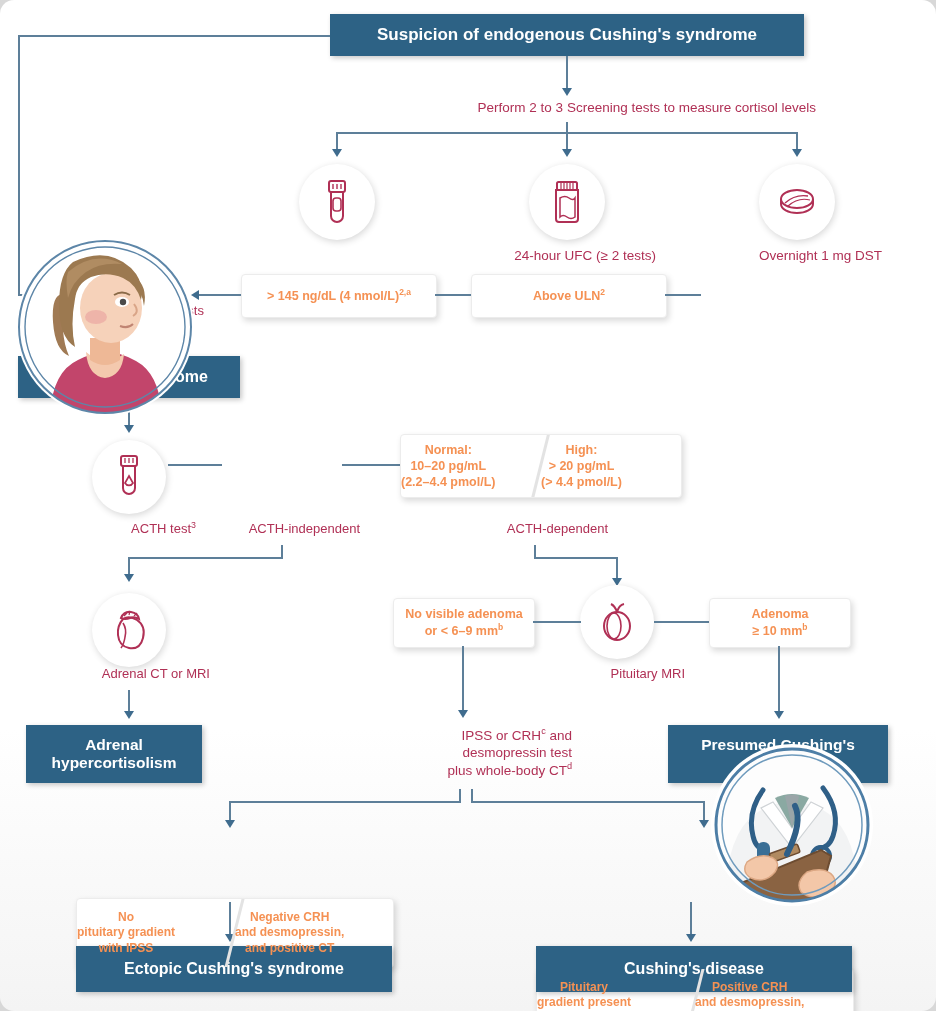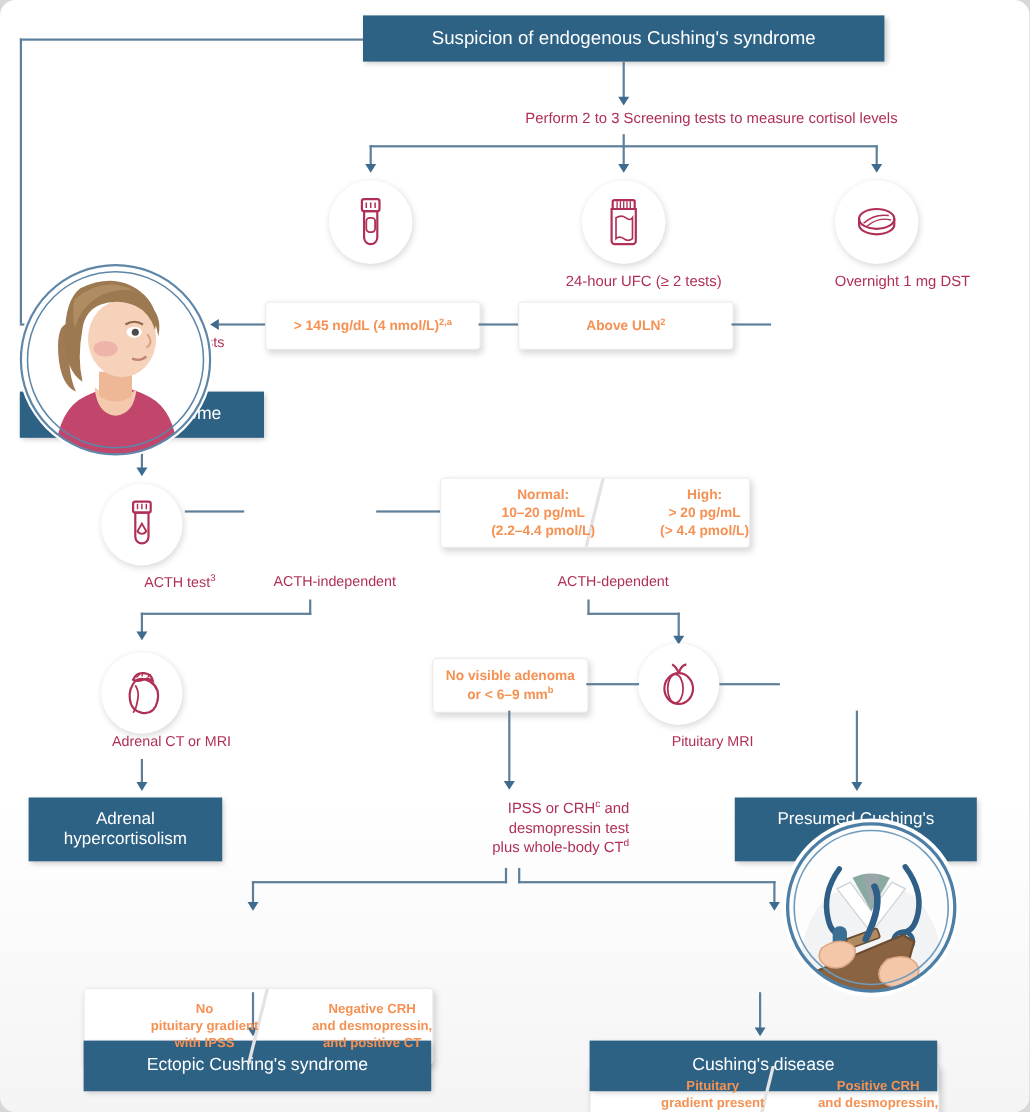--- a/index.html
+++ b/index.html
@@ -5,38 +5,38 @@
   html,body{margin:0;padding:0;background:#d8d8d8;}
   body{font-family:"Liberation Sans",sans-serif;}
   #page{
     position:relative;width:936px;height:1011px;
     background:linear-gradient(#ffffff 0%,#ffffff 72%,#f4f4f4 100%);
     border-radius:14px;overflow:hidden;
   }
   .abs{position:absolute;}
   
   .bluebox{
-    background:#2d6285;color:#ffffff;font-weight:normal;
+    background:#2d6285;color:#ffffff;font-weight:bold;
     display:flex;align-items:center;justify-content:center;text-align:center;
     box-shadow:2px 2px 5px rgba(0,0,0,.22);line-height:1.18;
   }
   
   .vbox{
     background:#ffffff;border:1px solid #ececec;border-radius:4px;
     box-shadow:2px 3px 6px rgba(0,0,0,.15);
     display:flex;align-items:center;justify-content:center;text-align:center;
     color:#f59153;font-weight:bold;line-height:1.3;
   }
   
   .splitbox{
     position:relative;background:#ffffff;border:1px solid #ececec;border-radius:4px;
     box-shadow:2px 3px 6px rgba(0,0,0,.15);display:flex;overflow:hidden;
   }
   .splitbox .half{
-    flex:1;display:flex;align-items:center;justify-content:flex-end;text-align:center;
+    flex:1;display:flex;align-items:center;justify-content:flex-start;text-align:center;
     color:#f59153;font-weight:bold;line-height:1.3;position:relative;z-index:2;
   }
   .slash{
     position:absolute;top:-12%;height:124%;width:3px;background:#e3e3e3;
     transform:rotate(14deg);z-index:1;
   }
   .slash.sh{box-shadow:-5px 0 7px -3px rgba(0,0,0,.16);}
   
   .lbl{color:#b03055;font-weight:normal;text-align:right;line-height:1.28;}
   .lbl-orange{color:#f59153;font-weight:bold;text-align:center;}
@@ -234,20 +234,26 @@
   <div class="abs iconcirc" style="left:580px;top:585px;width:74px;height:74px;">
     <svg width="38" height="44" viewBox="0 0 38 44">
       <ellipse cx="19" cy="26" rx="13" ry="14" fill="none" stroke="#b03055" stroke-width="2"></ellipse>
       <path d="M19 12 q-2 -6 -6 -8" fill="none" stroke="#b03055" stroke-width="2"></path>
       <path d="M19 12 q2 -7 7 -8" fill="none" stroke="#b03055" stroke-width="2"></path>
       <ellipse cx="16" cy="26" rx="7" ry="13" fill="none" stroke="#b03055" stroke-width="1.6"></ellipse>
     </svg>
   </div>
   <div class="abs ln hline" style="left:533px;top:621px;width:48px;"></div>
   <div class="abs ln hline" style="left:654px;top:621px;width:55px;"></div>
+  <div class="abs vbox" style="left:709px;top:598px;width:140px;height:48px;font-size:12.5px;">
+    <div>
+      <div>Adenoma</div>
+      <div><span>≥ 10 mm</span><sup>b</sup></div>
+    </div>
+  </div>
   <div class="abs lbl" style="left:549px;top:666px;width:136px;font-size:13px;">
     <span>Pituitary MRI</span>
   </div>
 
   <div class="abs ln vline" style="left:462px;top:646px;height:65px;"></div>
   <div class="abs arrowdown" style="left:458px;top:710px;"></div>
 
   <div class="abs ln vline" style="left:778px;top:646px;height:66px;"></div>
   <div class="abs arrowdown" style="left:774px;top:711px;"></div>
 

